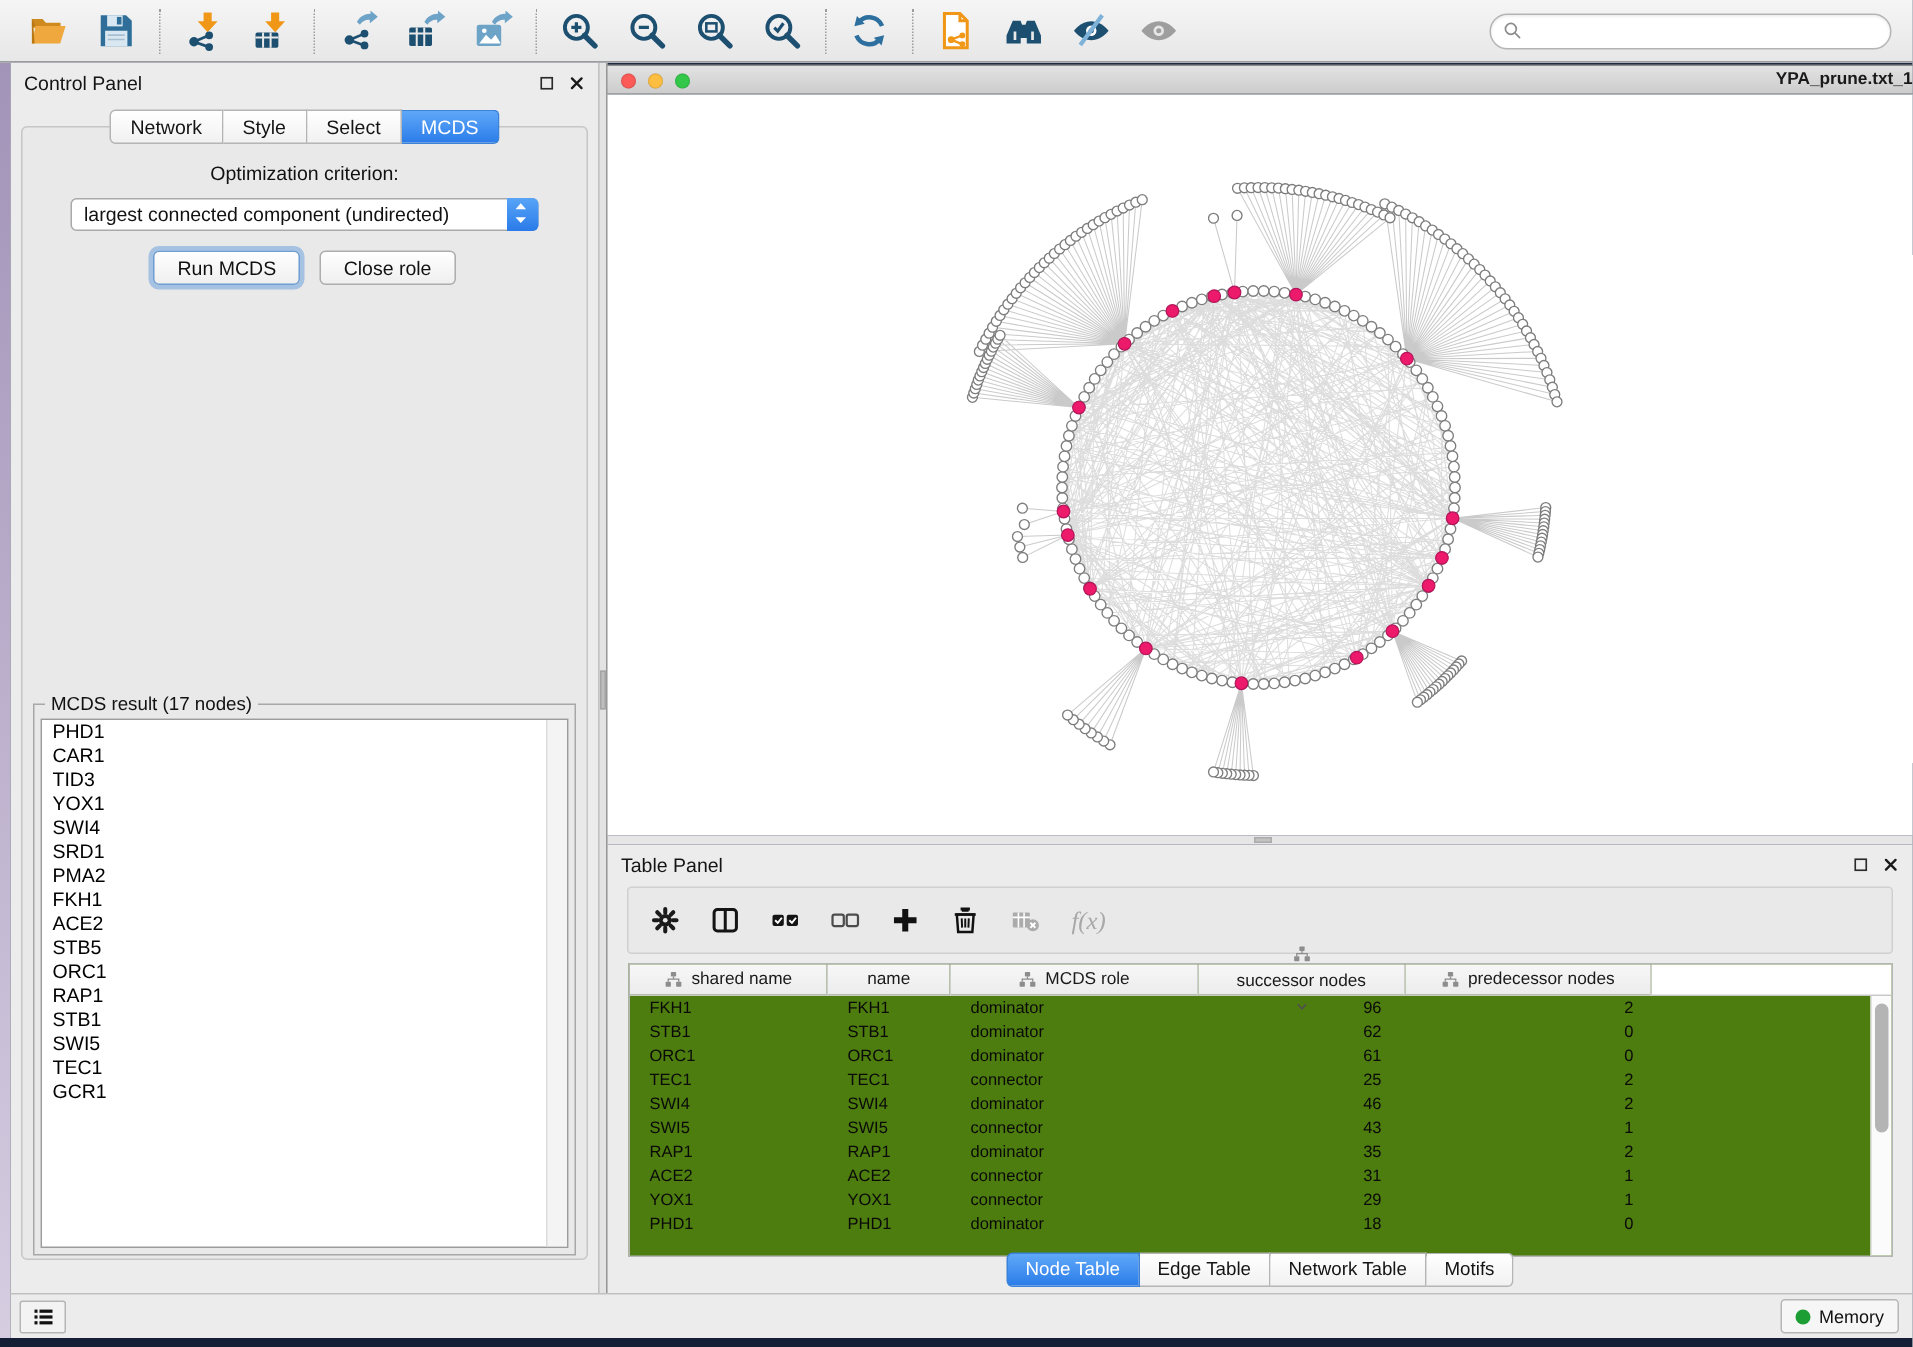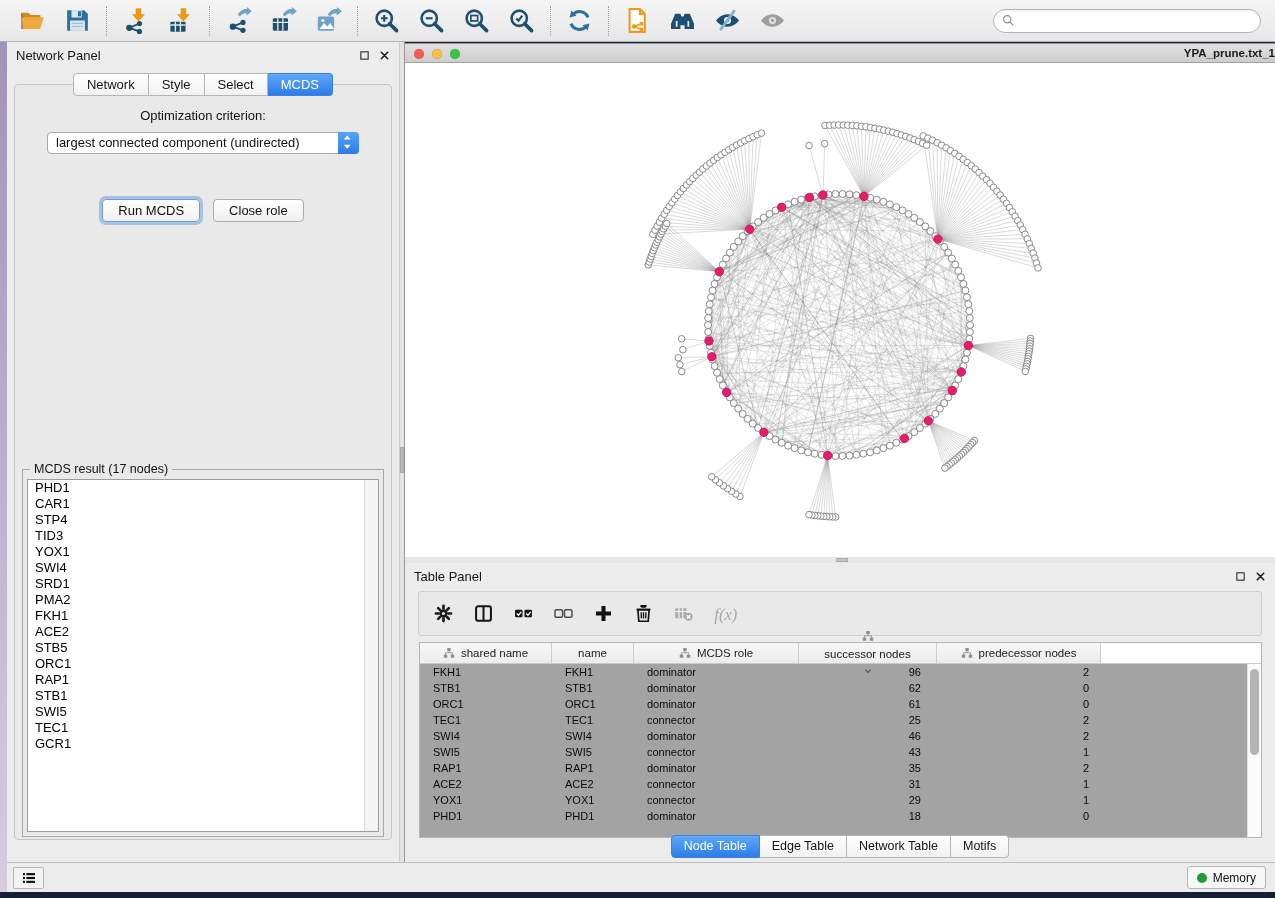--- a/index.html
+++ b/index.html
@@ -49,21 +49,21 @@
   .opt-label { margin-top:23px; text-align:center; font-size:13px; color:#111; }
   .dropdown { margin:9px auto 0; width:312px; height:22px; position:relative;
     background:#fff; border:1px solid #a9a9a9; border-radius:4px; }
   .dropdown .val { font-size:13px; line-height:20px; padding-left:8px; color:#111;
     white-space:nowrap; overflow:hidden; }
   .dropdown .stepper { position:absolute; right:-1px; top:-1px; width:21px; height:22px;
     background:linear-gradient(#58a4f7,#2a7be9); border-radius:0 4px 4px 0; }
   .dropdown .stepper svg { width:21px; height:22px; }
   .btn-row { display:flex; justify-content:center; gap:13px; margin-top:13px; }
   .btn { font-size:13px; padding:3px 15px; background:linear-gradient(#ffffff,#efefef);
-    border:1px solid #adadad; border-radius:4px; color:#111; cursor:default;margin-top:32px; }
+    border:1px solid #adadad; border-radius:4px; color:#111; cursor:default; }
   .btn.focused { box-shadow:0 0 0 3px rgba(120,168,224,.6); border-color:#6f9ed2; }
   .groupbox { position:absolute; left:7px; right:7px; top:384px; bottom:2px; border:1px solid #a8a8a8; }
   .groupbox .legend { position:absolute; top:-8px; left:7px; background:#e9e9e9; padding:0 4px;
     font-size:12.5px; color:#111; }
   .mcds-list { position:absolute; left:4px; right:4px; top:9px; bottom:4px; background:#fff;
     border:1px solid #9c9c9c; overflow:hidden; }
   .mcds-scroll { position:absolute; right:0; top:0; bottom:0; width:14px; background:#f4f4f4;
     border-left:1px solid #dcdcdc; }
   .mcds-item { font-size:13px; line-height:16px; padding-left:7px; color:#000; }
 
@@ -88,21 +88,21 @@
     background:#c2c2c2; border:1px solid #ababab; }
 
   
   .table-panel { position:absolute; left:405px; top:563px; width:870px; height:299px; background:#ececec; }
   .tp-toolbar { position:absolute; top:28px; left:13px; width:844px; height:45px;
     background:#e9e9e9; border:1px solid #d0d0d0; border-radius:3px;
     display:flex; align-items:center; gap:19px; padding-left:14px; }
   .tt-icon svg { width:21px; height:21px; }
   .tt-icon.wide svg { width:32px; height:22px; }
   .tp-table { position:absolute; top:79px; left:14px; width:843px; height:196px;
-    background:#a3a3a3; border:1px solid #b5b5b5; }
+    background:#4d7c0f; border:1px solid #b5b5b5; }
   .thead { display:flex; height:21px; }
   .th { background:linear-gradient(#f7f7f7,#ececec); border-right:1px solid #cecece;
     border-bottom:1px solid #c9c9c9; display:flex; align-items:center; justify-content:center;
     gap:6px; font-size:11.5px; color:#1a1a1a; height:21px; }
   .th.filler { background:#fff; border-right:none; flex:1; }
   .th .attr svg { width:12px; height:12px; }
   .th .chev svg { width:10px; height:10px; }
   .tr { display:flex; height:16px; align-items:center; }
   .td { font-size:11px; color:#0a0a0a; padding-left:13px; overflow:hidden; white-space:nowrap; }
   .td.num { text-align:right; padding-left:0; }
@@ -284,21 +284,21 @@
           <circle cx="10" cy="10" r="5.8" fill="none" stroke="#8c8c8c" stroke-width="1.8"></circle>
           <path d="M14.3 14.3l5 5" stroke="#8c8c8c" stroke-width="1.8" stroke-linecap="round"></path>
         </svg>
       </span>
     <input type="text" value="" style="">
   </div>
 </div>
 
 <div class="control-panel">
   <div class="panel-titlebar">
-    <span>Network Panel</span>
+    <span>Control Panel</span>
     <span class="win-btns">
       <span class="icon win-btn">
           <svg viewBox="0 0 24 24">
             <rect x="4" y="4" width="16" height="16" fill="none" stroke="#2a2a2a" stroke-width="2.4"></rect>
           </svg>
         </span>
       <span class="icon win-btn">
           <svg viewBox="0 0 24 24">
             <path d="M5 5l14 14M19 5L5 19" stroke="#1a1a1a" stroke-width="3.4" stroke-linecap="round"></path>
           </svg>
@@ -325,21 +325,20 @@
     <div class="btn-row">
       <button class="btn focused">Run MCDS</button>
       <button class="btn">Close role</button>
     </div>
     <div class="groupbox">
       <span class="legend">MCDS result (17 nodes)</span>
       <div class="mcds-list">
         <div>
             <div class="mcds-item">PHD1</div>
             <div class="mcds-item">CAR1</div>
-            <div class="mcds-item">STP4</div>
             <div class="mcds-item">TID3</div>
             <div class="mcds-item">YOX1</div>
             <div class="mcds-item">SWI4</div>
             <div class="mcds-item">SRD1</div>
             <div class="mcds-item">PMA2</div>
             <div class="mcds-item">FKH1</div>
             <div class="mcds-item">ACE2</div>
             <div class="mcds-item">STB5</div>
             <div class="mcds-item">ORC1</div>
             <div class="mcds-item">RAP1</div>

